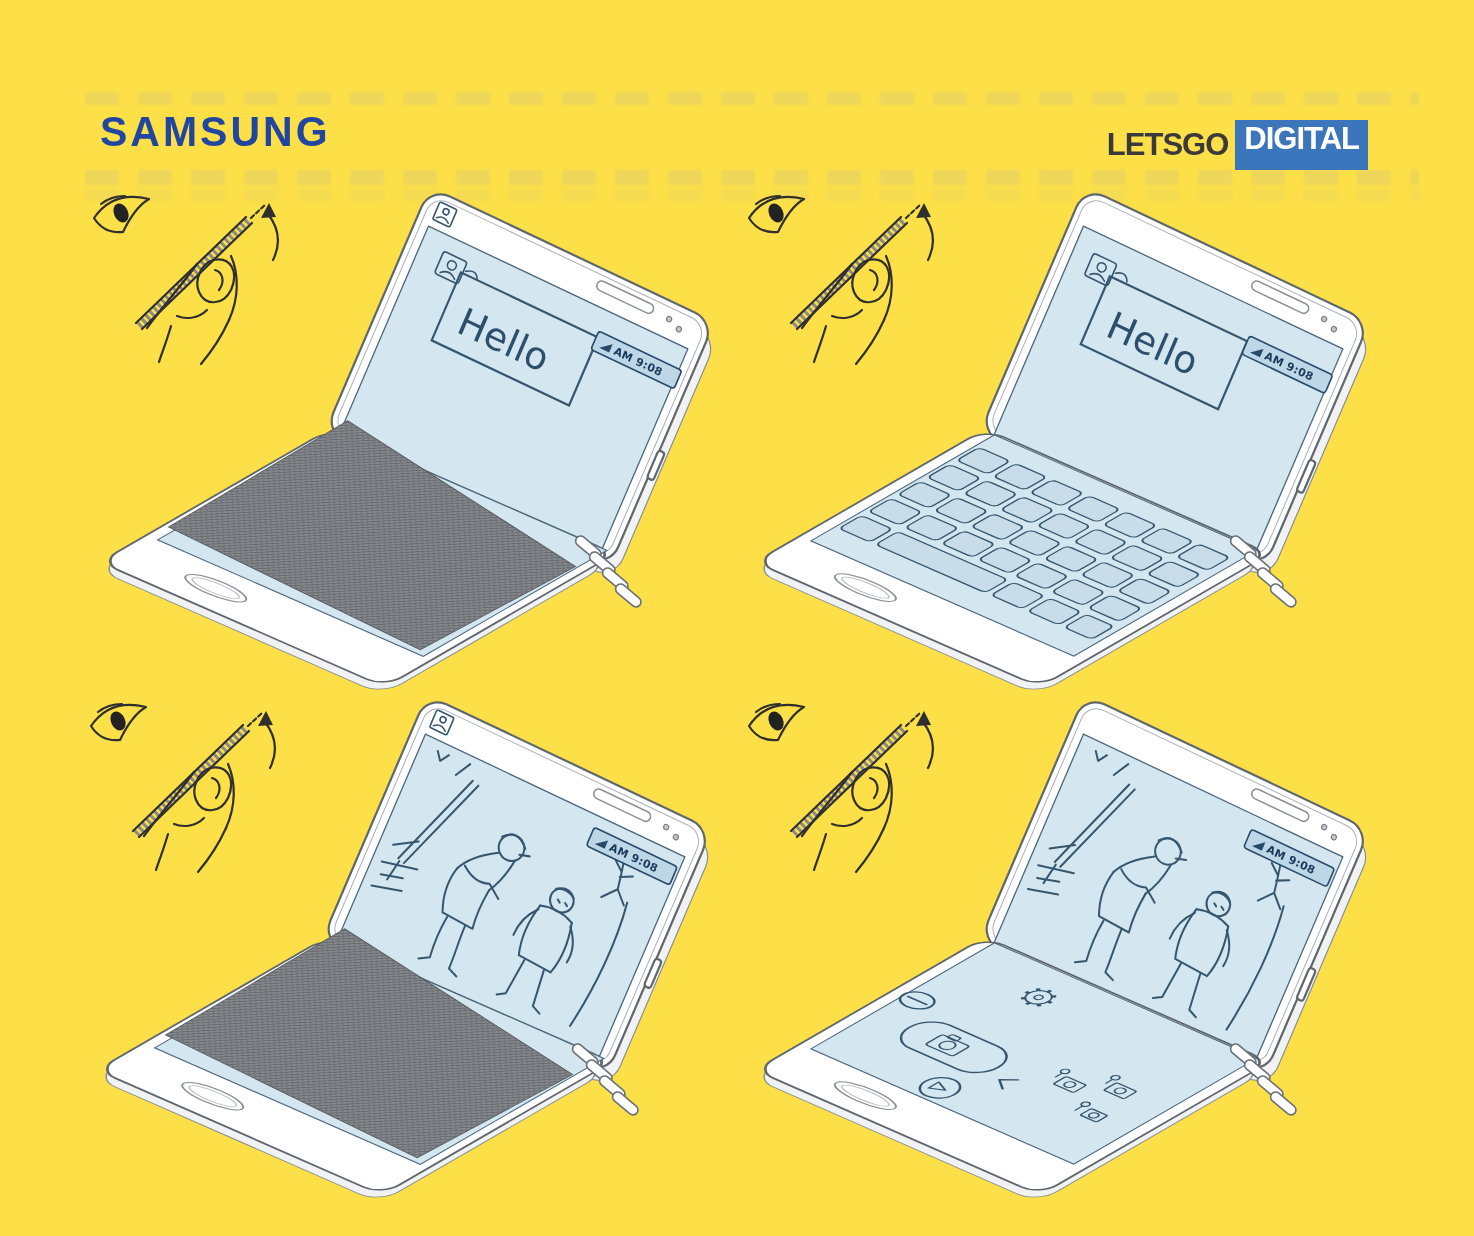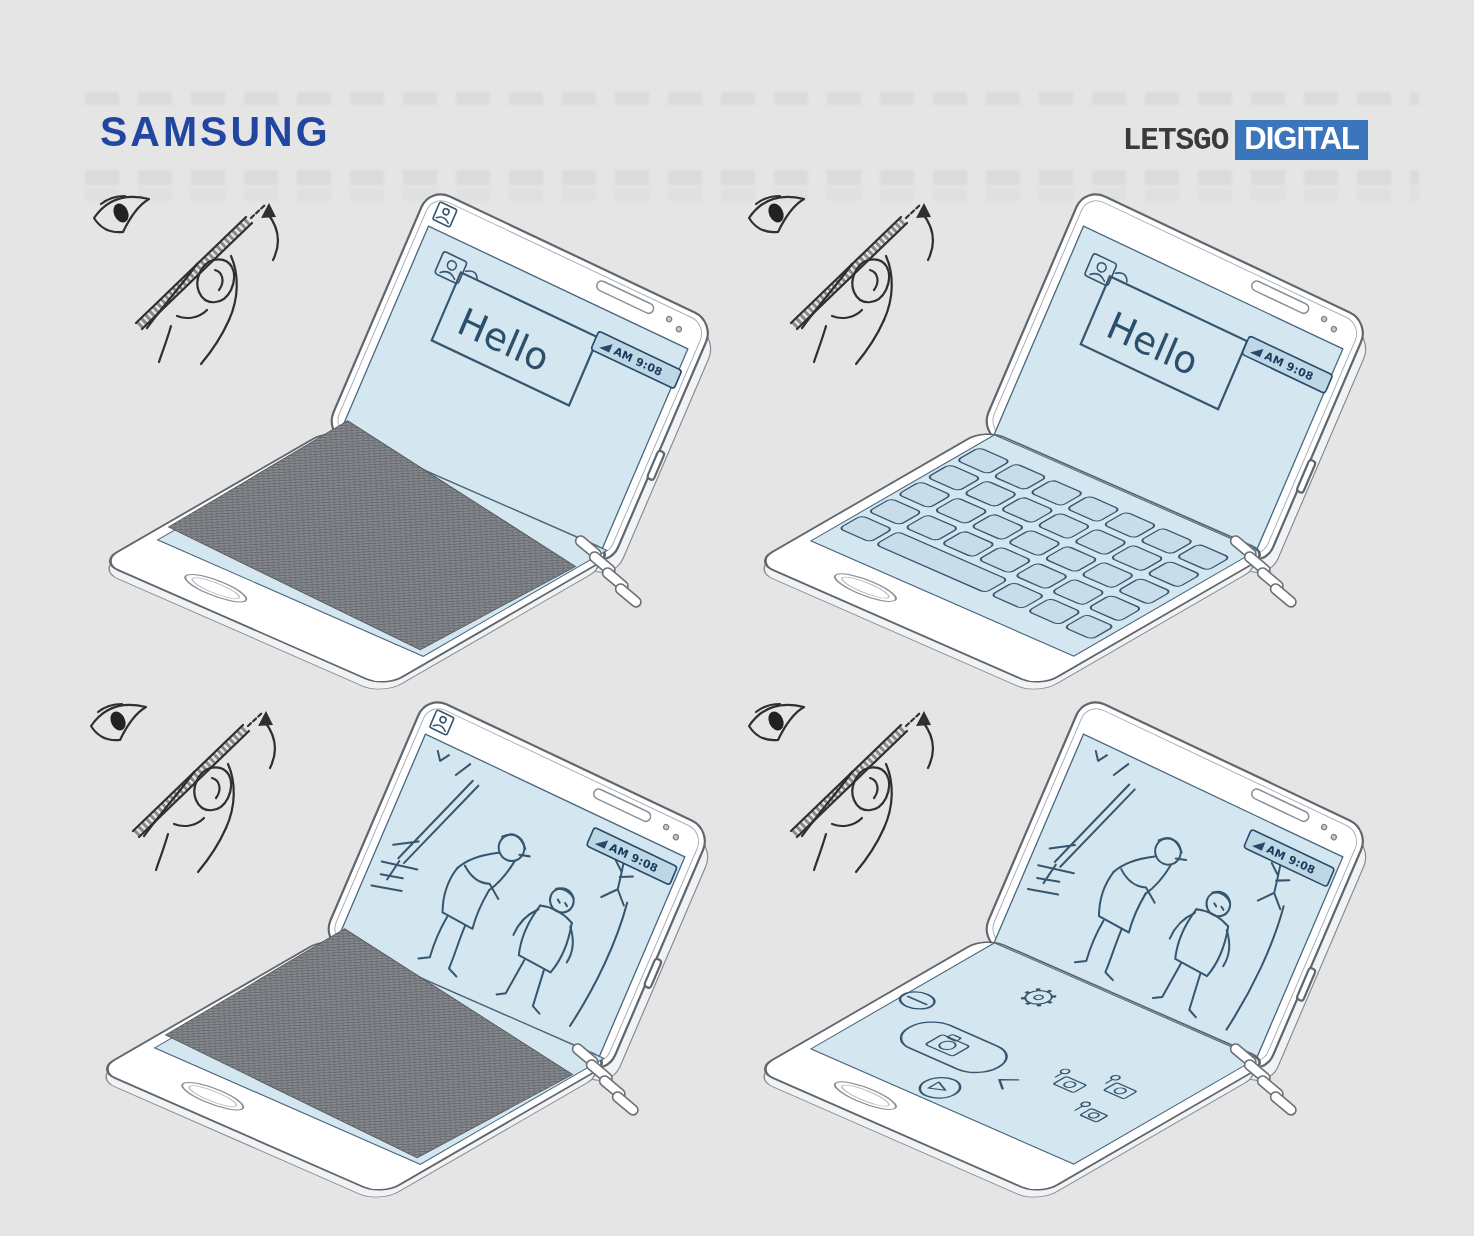--- a/index.html
+++ b/index.html
@@ -1,26 +1,26 @@
 <!DOCTYPE html>
 <html style="--brand-blue: #2146a0; --publisher-dark: #3a3a3c; --publisher-blue: #3b76bc; --title-gray: #7d7d7d; --screen-blue: #d4e6f0; --key-blue: #c8dcea; --ink-blue: #35566e; --pill-fill: #bed7e6; --hatch-gray: #888c90; --outline-gray: #5f666d;"><head>
 <meta charset="utf-8">
 <style>
   html,body{margin:0;padding:0;background:#ffffff;}
-  #page{position:relative;width:1474px;height:1236px;background:#e5e5e5;overflow:hidden;
+  #page{position:relative;width:1474px;height:1236px;background:#fde047;overflow:hidden;
         font-family:"Liberation Sans",sans-serif;}
   
   .brand{position:absolute;left:100px;top:108px;font-size:41px;font-weight:700;
          letter-spacing:3px;color:var(--brand-blue);transform:scaleY(1.04);}
   .title{position:absolute;left:0;right:0;top:136px;text-align:center;
          font-size:21px;font-weight:700;color:var(--title-gray);letter-spacing:.4px;}
   .publisher{position:absolute;right:106px;top:120px;display:flex;align-items:center;gap:7px;}
-  .pub-name{font-size:31px;font-weight:700;color:var(--publisher-dark);letter-spacing:-1px;font-family:Liberation Mono, monospace;}
+  .pub-name{font-size:31px;font-weight:700;color:var(--publisher-dark);letter-spacing:-1px;}
   .pub-suffix{font-size:31px;font-weight:700;color:#ffffff;background:var(--publisher-blue);
-              padding:1px 9px 3px 9px;letter-spacing:-1px;}
+              padding:1px 9px 13px 9px;letter-spacing:-1px;}
   
   .wm{position:absolute;left:85px;right:55px;height:13px;opacity:.45;filter:blur(1.6px);
       background:repeating-linear-gradient(90deg,rgba(162,170,178,.38) 0 34px,rgba(162,170,178,0) 34px 53px);}
   
   .panel{position:absolute;width:680px;height:560px;margin:0;}
   .panel svg{width:100%;height:100%;display:block;}
   
   .side{fill:#f1f2f4;stroke:#878d93;stroke-width:1.2;}
   .body-fill{fill:#ffffff;stroke:var(--outline-gray);stroke-width:2.2;}
   .inner-line{fill:none;stroke:#aab1b8;stroke-width:1;}

